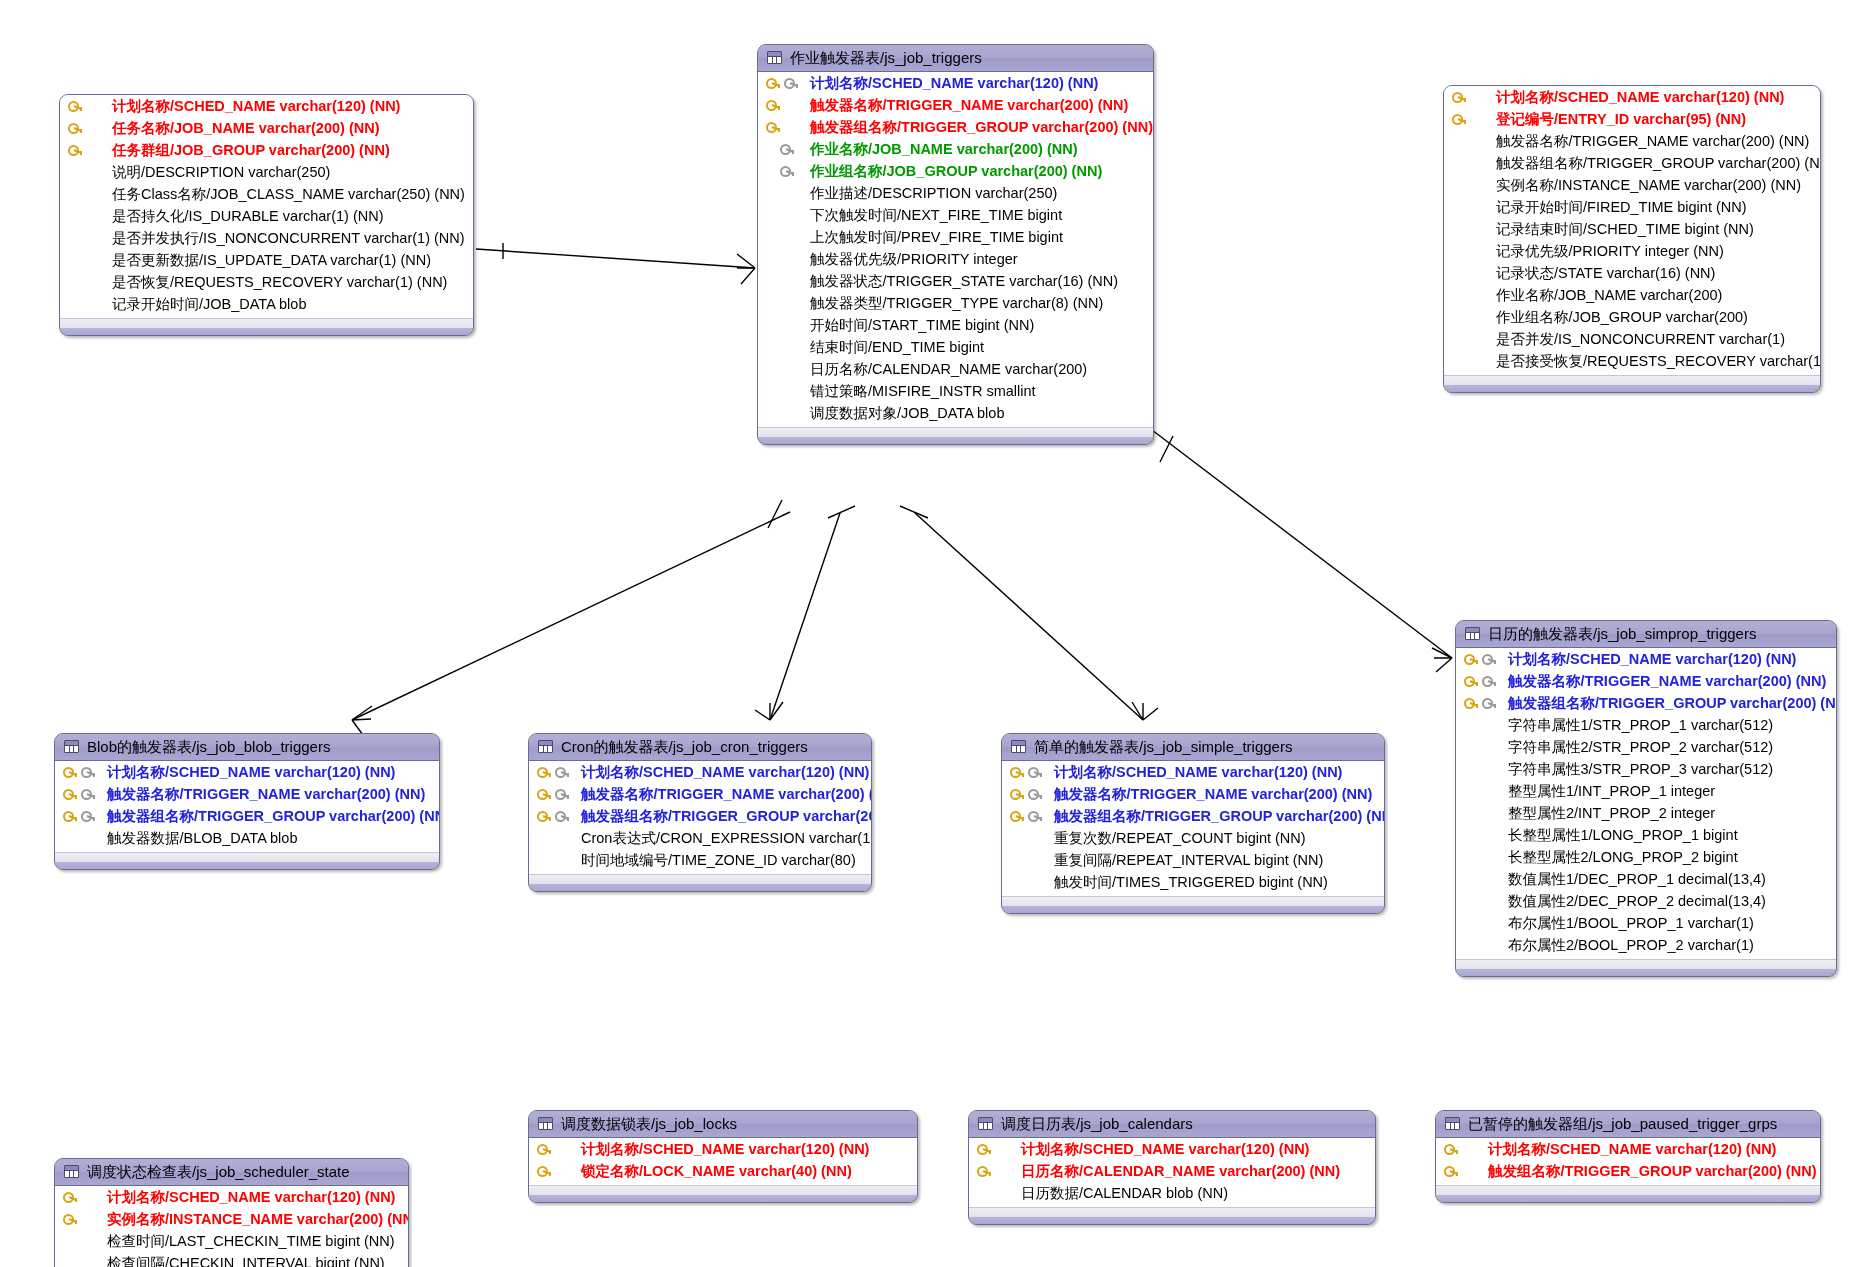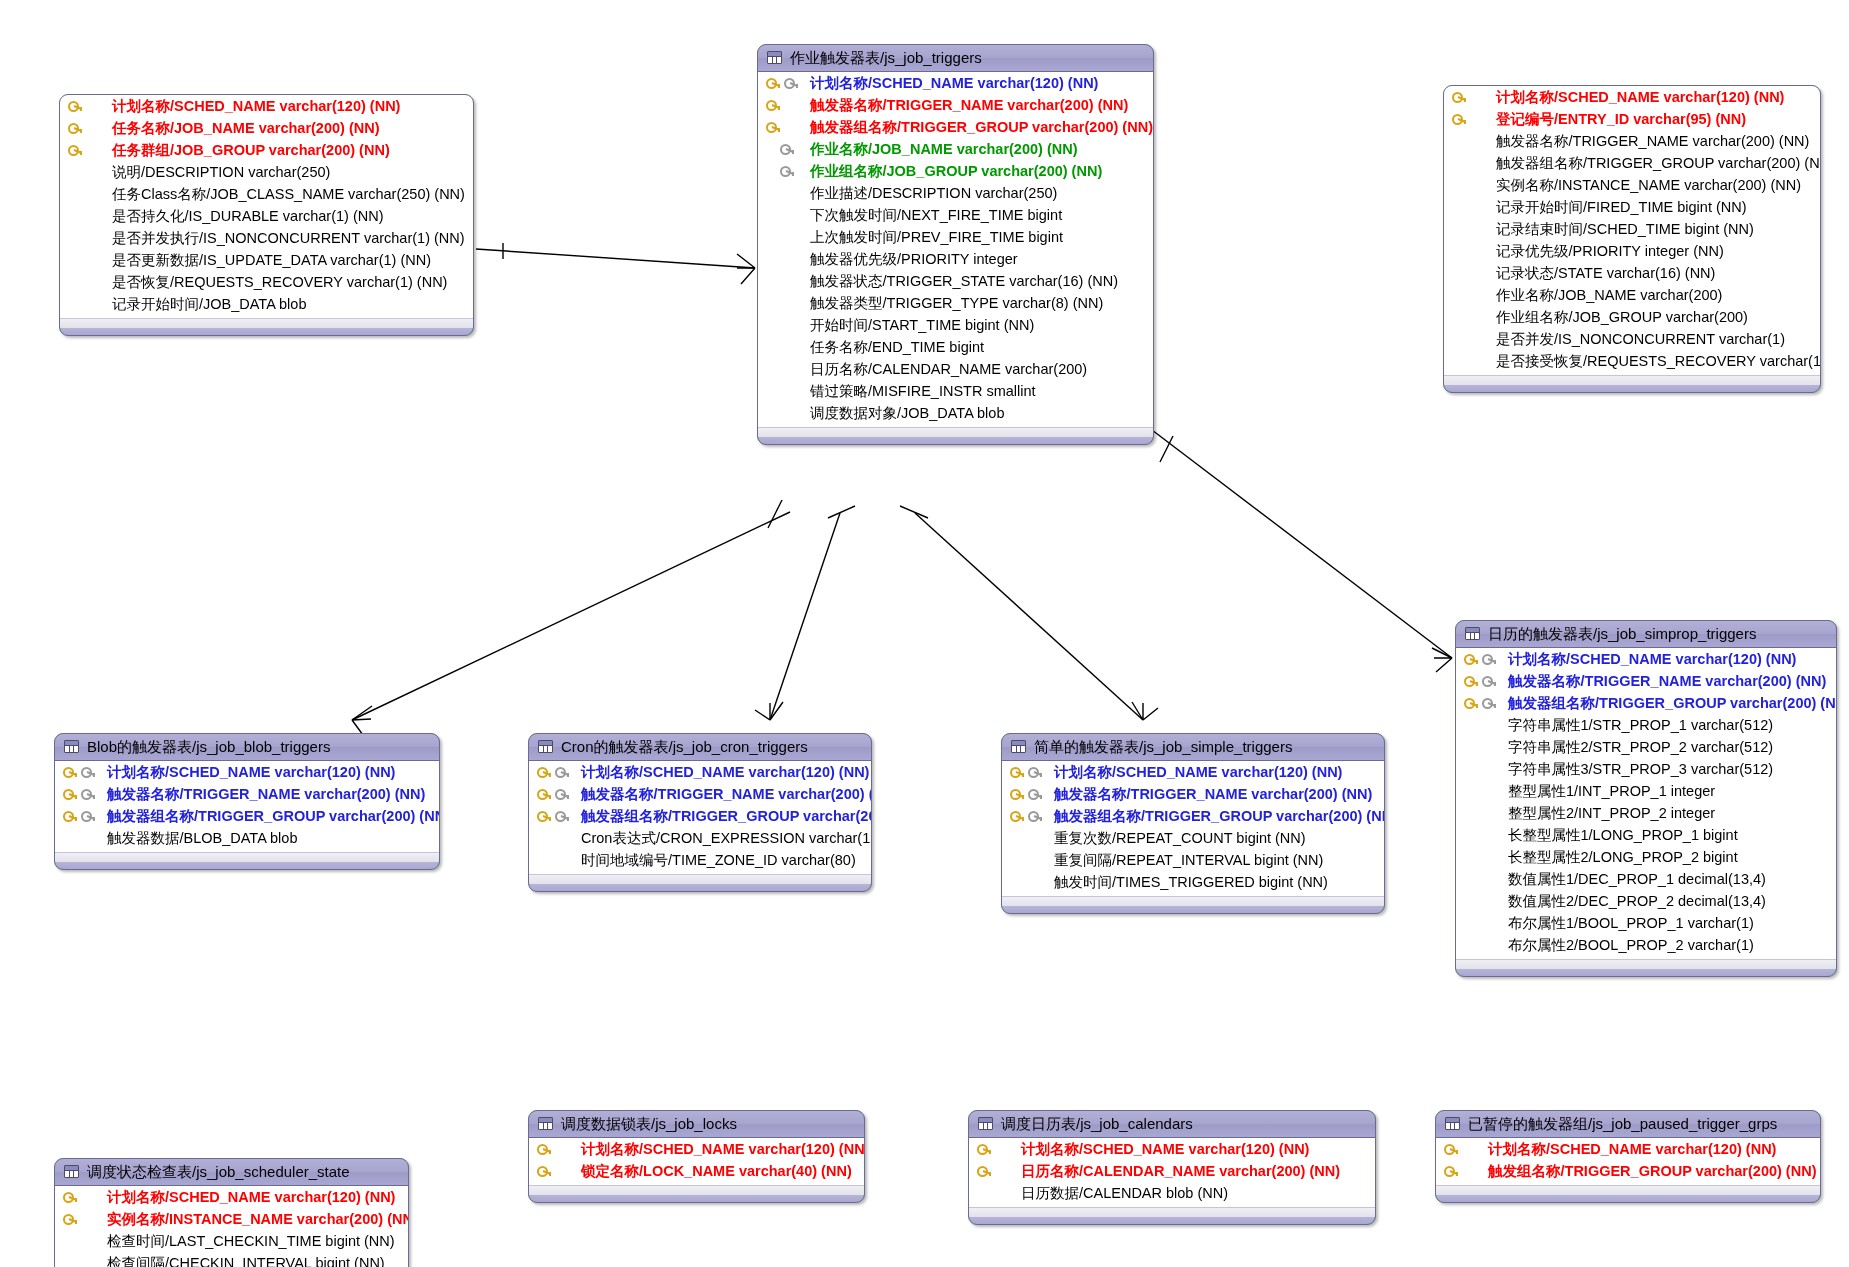--- a/index.html
+++ b/index.html
@@ -19,21 +19,21 @@
     position:absolute;left:0;top:0;width:1849px;height:1267px;
     pointer-events:none;
     z-index:1;
   }
   .entity{
     position:absolute;
     z-index:3;
     box-sizing:border-box;
     border:1px solid #6a6a93;
     border-radius:9px 9px 9px 9px;
-    background:#15803d;
+    background:#86efac;
     box-shadow:2px 2px 3px rgba(0,0,0,.28);
     overflow:hidden;
   }
   .entity .hdr{
     display:flex;
     align-items:center;
     gap:8px;
     background:linear-gradient(to bottom,#b2b0d6 0%,#a7a4cf 48%,#9e9bc9 52%,#a9a7d2 100%);
     border-bottom:1px solid #6a6a93;
     padding:4px 8px 5px 9px;
@@ -301,21 +301,21 @@
         <div class="row">
           <span class="keys"></span>
           <span class="fld c-black">触发器类型/TRIGGER_TYPE varchar(8) (NN)</span>
         </div>
         <div class="row">
           <span class="keys"></span>
           <span class="fld c-black">开始时间/START_TIME bigint (NN)</span>
         </div>
         <div class="row">
           <span class="keys"></span>
-          <span class="fld c-black">任务名称/END_TIME bigint</span>
+          <span class="fld c-black">结束时间/END_TIME bigint</span>
         </div>
         <div class="row">
           <span class="keys"></span>
           <span class="fld c-black">日历名称/CALENDAR_NAME varchar(200)</span>
         </div>
         <div class="row">
           <span class="keys"></span>
           <span class="fld c-black">错过策略/MISFIRE_INSTR smallint</span>
         </div>
         <div class="row">
@@ -708,21 +708,21 @@
           <span class="keys"></span>
           <span class="fld c-black">检查时间/LAST_CHECKIN_TIME bigint (NN)</span>
         </div>
         <div class="row">
           <span class="keys"></span>
           <span class="fld c-black">检查间隔/CHECKIN_INTERVAL bigint (NN)</span>
         </div>
       </div>
       <div class="ftr"></div>
     </div>
-    <div class="entity" style="left: 528px; top: 1110px; width: 337px;">
+    <div class="entity" style="left: 528px; top: 1110px; width: 390px;">
       <div class="hdr">
         <span class="tbl-icon"></span>
         <span class="ttl">调度数据锁表/js_job_locks</span>
       </div>
       <div class="body">
         <div class="row">
           <span class="keys">
             <span class="key gold">
               <i class="ring"></i>
               <i class="shaft"></i>

